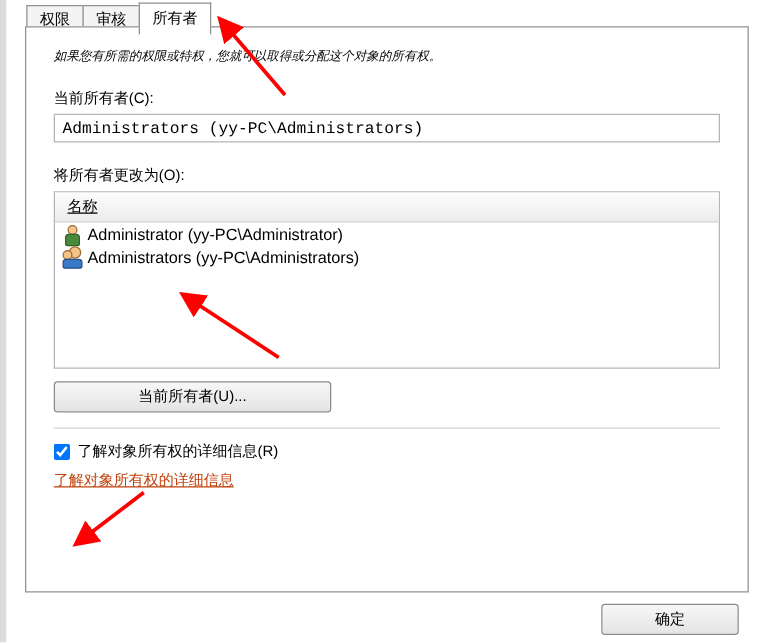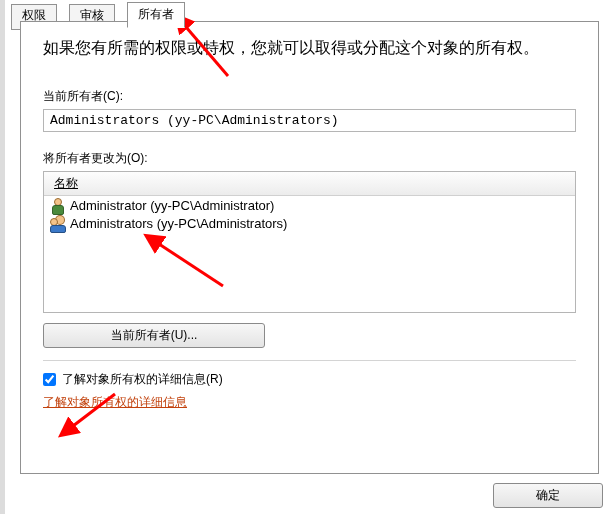--- a/index.html
+++ b/index.html
@@ -16,24 +16,23 @@
   .window {
     width: 607px;
     height: 514px;
     position: relative;
     background: #fff;
     border-left: 5px solid #dcdcdc;
     box-sizing: border-box;
   }
   .tab-strip {
     position: absolute;
-    left: 6px;
+    left: 16px;
     top: 2px;
     display: flex;
-    gap: 13px;
   }
   .tab {
     border: 1px solid #919191;
     padding: 2px 10px 3px 10px;
     background: #f4f4f4;
     margin-right: -1px;
     font-size: 12px;
     position: relative;
     top: 2px;
     cursor: default;
@@ -51,22 +50,23 @@
     left: 15px;
     top: 21px;
     right: 8px;
     bottom: 40px;
     border: 1px solid #919191;
     background: #fff;
     padding: 16px 22px 10px 22px;
     box-sizing: border-box;
   }
   .intro {
-    font-size: 16px;
-    margin-bottom: 29px;
+    font-size: 10px;
+    margin-bottom: 18px;
+    font-style: italic;
   }
   .field-label {
     font-size: 12px;
     margin-bottom: 4px;
   }
   .ro-box {
     border: 1px solid #b5b5b5;
     background: #fff;
     padding: 3px 6px;
     font-family: "Consolas","Courier New",monospace;
@@ -177,21 +177,21 @@
     margin: 0 6px 0 0;
   }
   .link {
     color: #c2410c;
     text-decoration: underline;
     cursor: pointer;
     font-size: 12px;
   }
   .footer {
     position: absolute;
-    right: 4px;
+    right: 16px;
     bottom: 6px;
   }
   .footer .btn {
     min-width: 88px;
     padding: 3px 10px;
   }
   
   .arrow {
     position: absolute;
     pointer-events: none;

